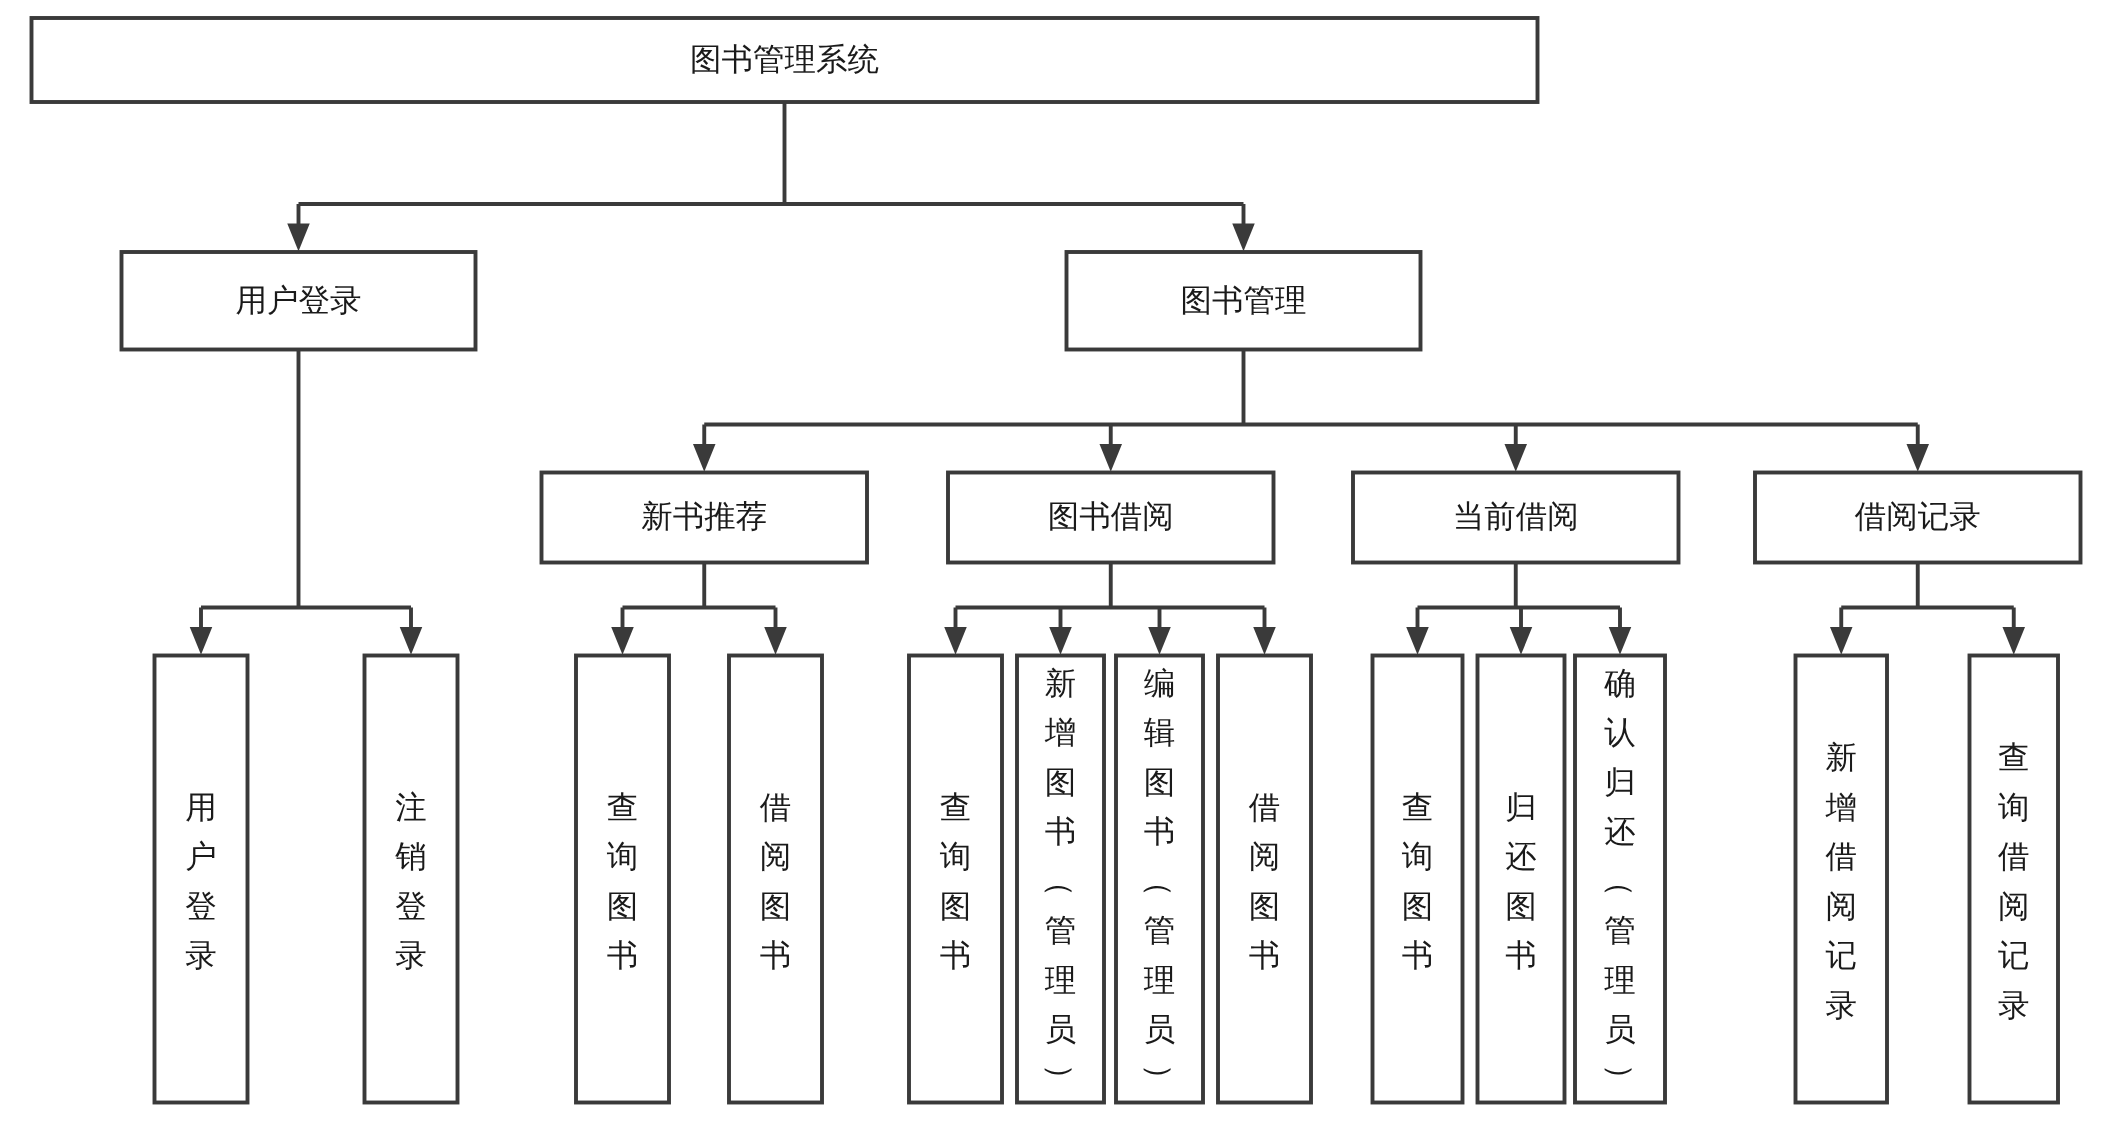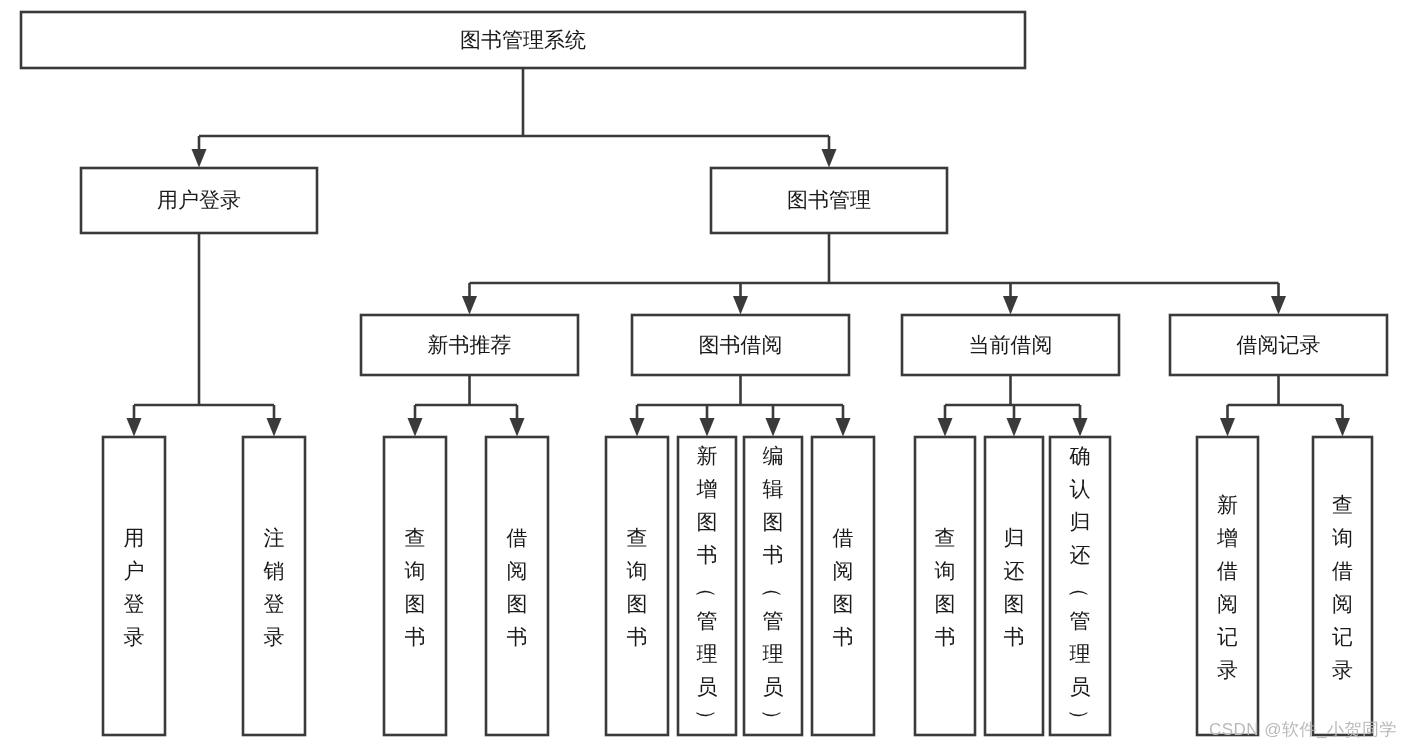--- a/index.html
+++ b/index.html
@@ -271,14 +271,13 @@
           <text x="1342.5" y="512" class="node-label-v">查</text>
           <text x="1342.5" y="545" class="node-label-v">询</text>
           <text x="1342.5" y="578" class="node-label-v">借</text>
           <text x="1342.5" y="611" class="node-label-v">阅</text>
           <text x="1342.5" y="644" class="node-label-v">记</text>
           <text x="1342.5" y="677" class="node-label-v">录</text>
           <title>查询借阅记录</title>
         </g>
       </g>
   </svg>
-  <div class="watermark">CSDN @软件_小贺同学</div>
 </div>
 
 </body></html>

